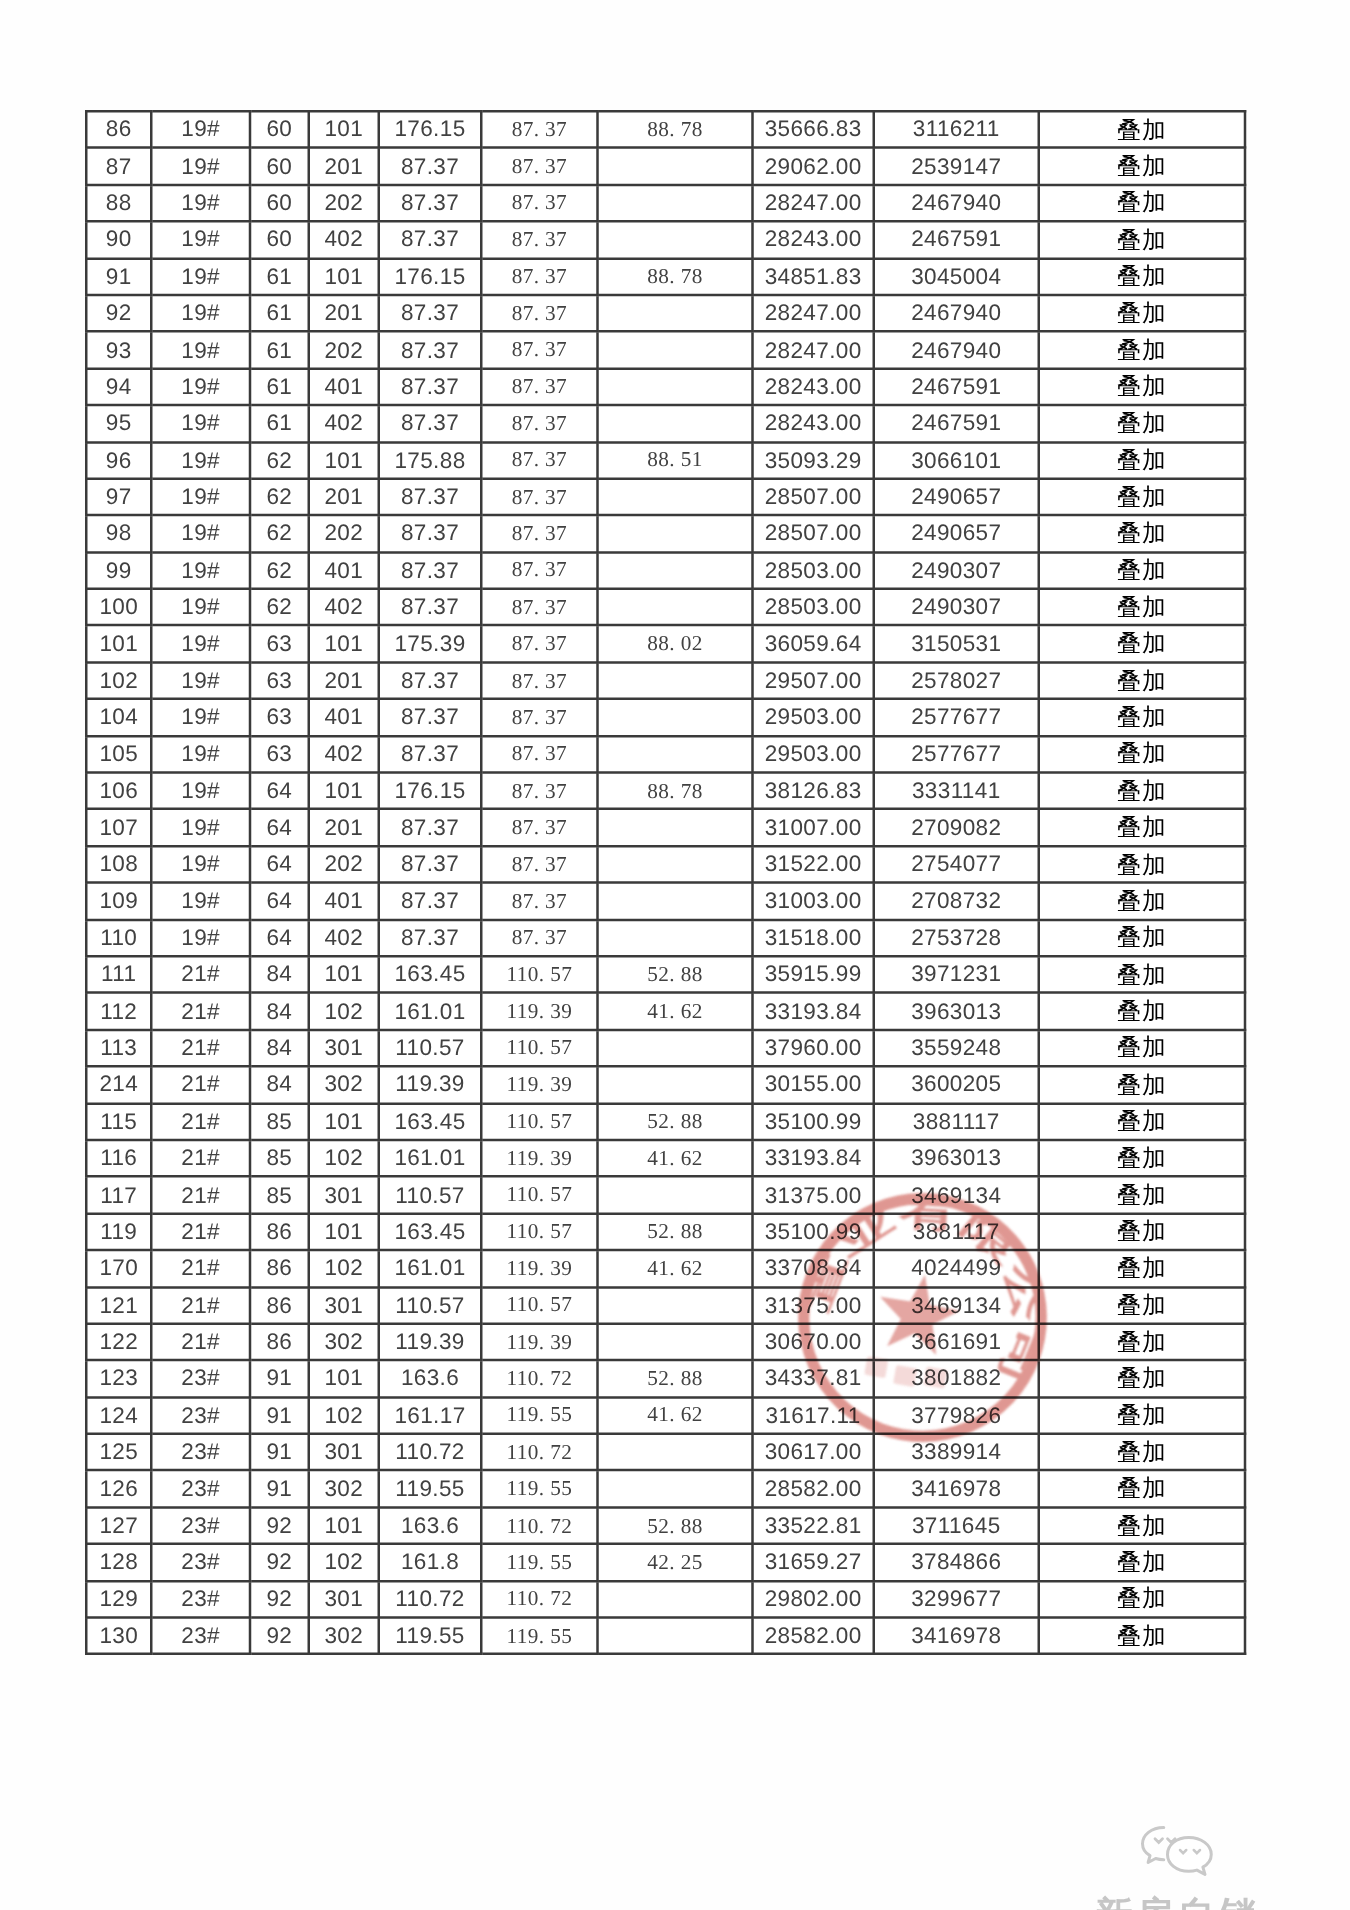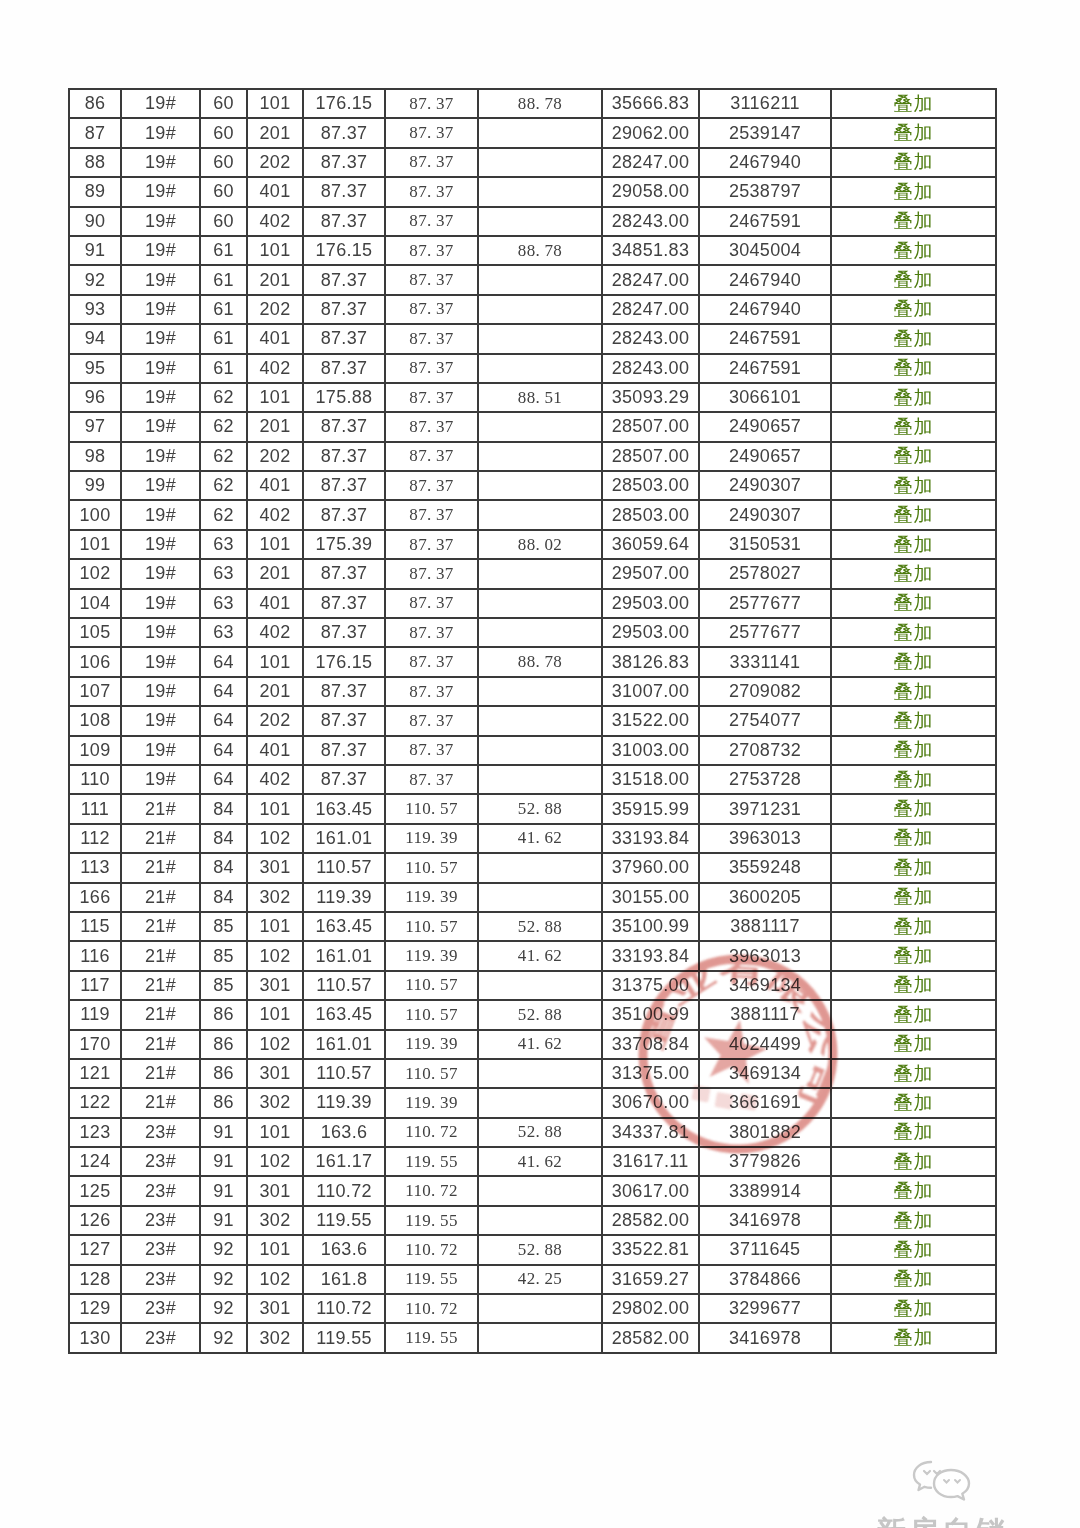--- a/index.html
+++ b/index.html
@@ -39,21 +39,21 @@
   }
   
   table.price-table td.c5,
   table.price-table td.c6 {
     font-family: "Liberation Serif", serif;
     font-size: 17px;
   }
   table.price-table td.c9 {
     font-size: 19px;
     letter-spacing: 1px;
-    color: #4d7c0f;
+    color: #000000;
   }
   
   .seal {
     position: absolute;
     left: 628px;
     top: 944px;
     width: 220px;
     height: 220px;
     mix-blend-mode: multiply;
     opacity: 0.78;
@@ -127,32 +127,20 @@
           <td class="c2">60</td>
           <td class="c3">202</td>
           <td class="c4">87.37</td>
           <td class="c5">87. 37</td>
           <td class="c6"></td>
           <td class="c7">28247.00</td>
           <td class="c8">2467940</td>
           <td class="c9">叠加</td>
         </tr>
         <tr>
-          <td class="c0">89</td>
-          <td class="c1">19#</td>
-          <td class="c2">60</td>
-          <td class="c3">401</td>
-          <td class="c4">87.37</td>
-          <td class="c5">87. 37</td>
-          <td class="c6"></td>
-          <td class="c7">29058.00</td>
-          <td class="c8">2538797</td>
-          <td class="c9">叠加</td>
-        </tr>
-        <tr>
           <td class="c0">90</td>
           <td class="c1">19#</td>
           <td class="c2">60</td>
           <td class="c3">402</td>
           <td class="c4">87.37</td>
           <td class="c5">87. 37</td>
           <td class="c6"></td>
           <td class="c7">28243.00</td>
           <td class="c8">2467591</td>
           <td class="c9">叠加</td>
@@ -415,21 +403,21 @@
           <td class="c2">84</td>
           <td class="c3">301</td>
           <td class="c4">110.57</td>
           <td class="c5">110. 57</td>
           <td class="c6"></td>
           <td class="c7">37960.00</td>
           <td class="c8">3559248</td>
           <td class="c9">叠加</td>
         </tr>
         <tr>
-          <td class="c0">166</td>
+          <td class="c0">214</td>
           <td class="c1">21#</td>
           <td class="c2">84</td>
           <td class="c3">302</td>
           <td class="c4">119.39</td>
           <td class="c5">119. 39</td>
           <td class="c6"></td>
           <td class="c7">30155.00</td>
           <td class="c8">3600205</td>
           <td class="c9">叠加</td>
         </tr>

